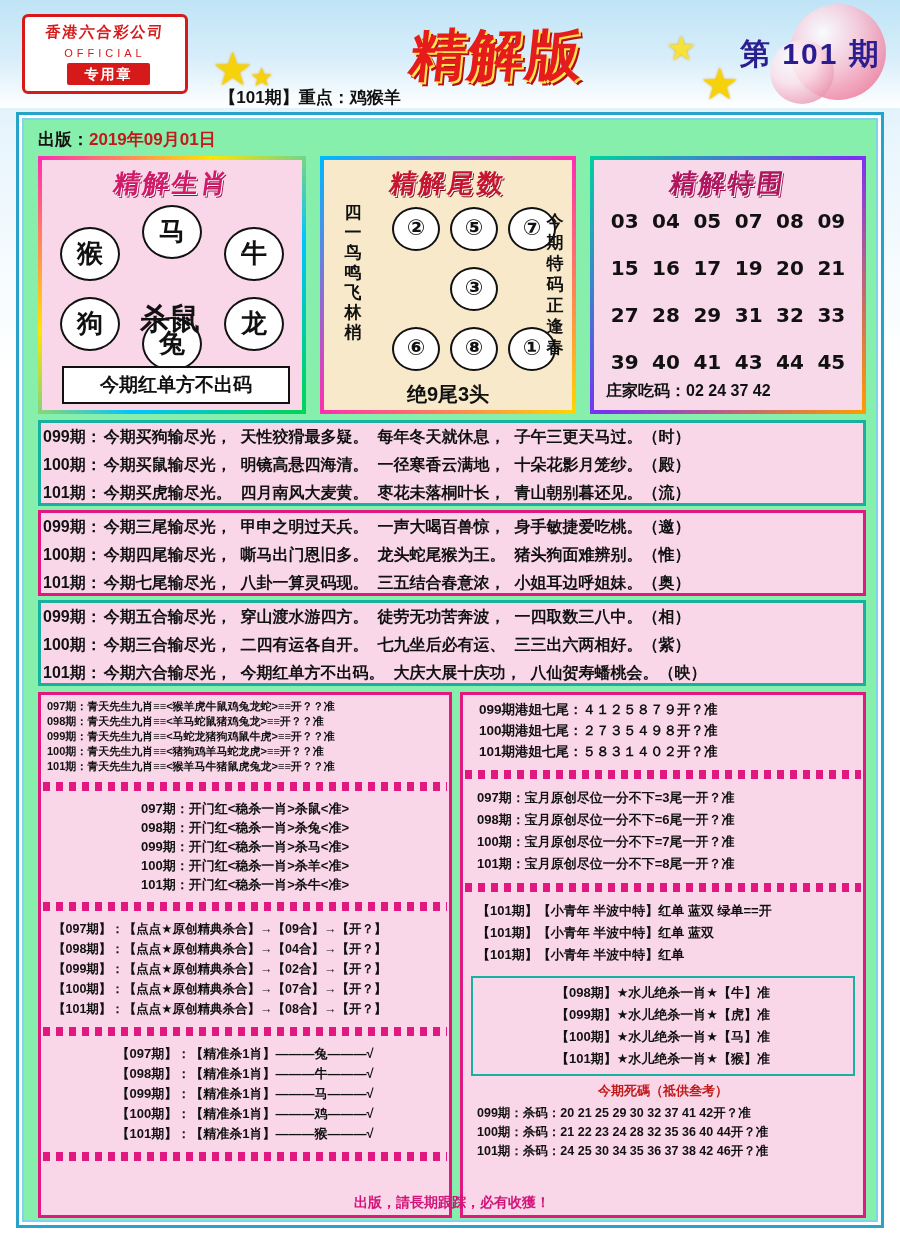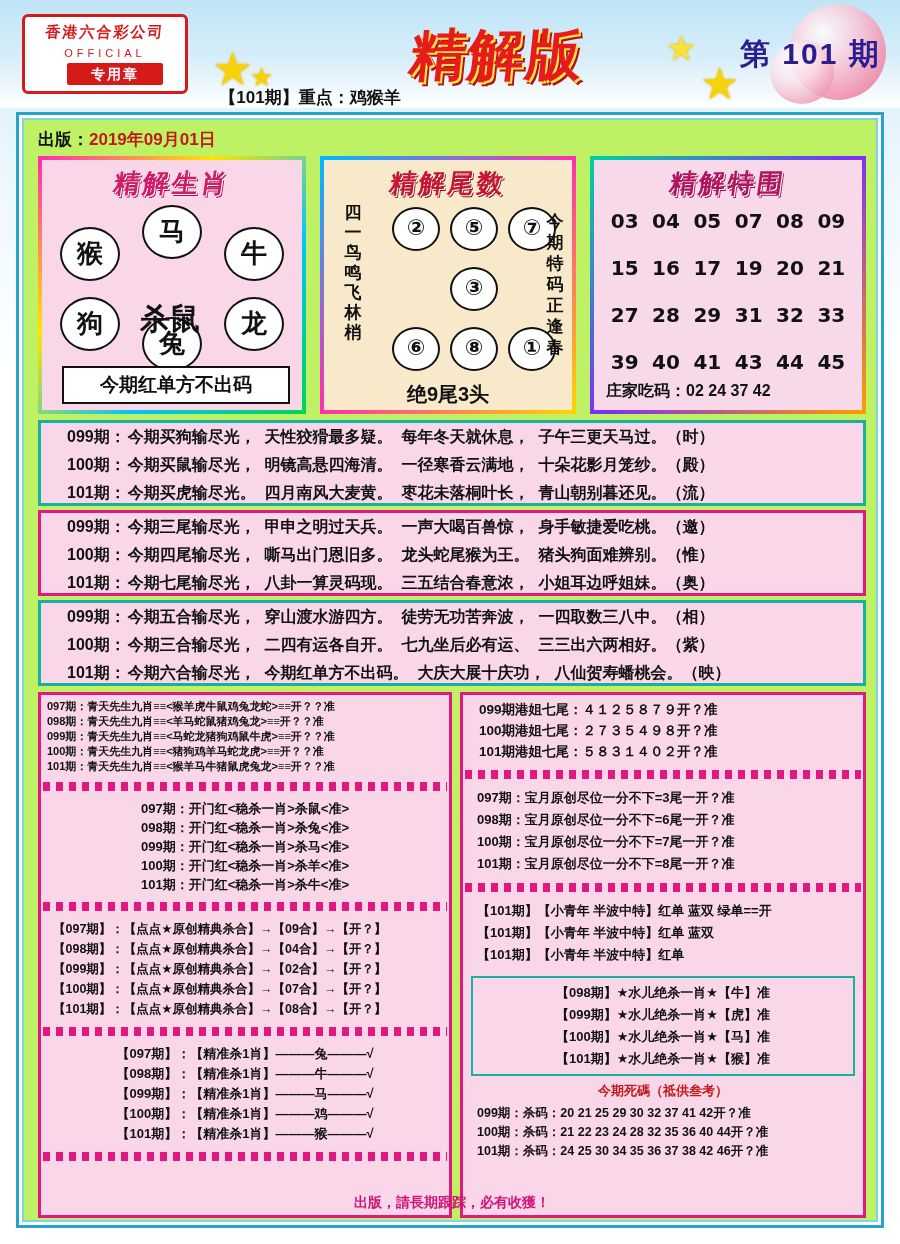--- a/index.html
+++ b/index.html
@@ -28,21 +28,21 @@
   .seal .seal-top{
     position:absolute;left:0;top:6px;width:100%;text-align:center;
     color:#d61a1a;font-size:15px;font-weight:bold;letter-spacing:2px;
     transform:skewX(-6deg);
   }
   .seal .seal-sub{
     position:absolute;left:0;top:30px;width:100%;text-align:center;
     color:#d61a1a;font-size:11px;letter-spacing:4px;
   }
   .seal .seal-bottom{
-    position:absolute;left:42px;top:46px;width:96px;height:22px;
+    position:absolute;left:42px;top:46px;width:83px;height:22px;
     background:#d61a1a;color:#fff;font-size:14px;font-weight:bold;
     text-align:center;line-height:22px;letter-spacing:2px;border-radius:2px;
   }
   .star{position:absolute;color:#f5d20a;text-shadow:0 0 3px #e0a800;}
   .star.s1{left:212px;top:42px;font-size:46px;}
   .star.s2{left:250px;top:62px;font-size:26px;}
   .star.s3{left:666px;top:28px;font-size:34px;color:#f7e23c;}
   .star.s4{left:700px;top:58px;font-size:44px;}
   .title-main{
     position:absolute;left:410px;top:18px;
@@ -71,21 +71,21 @@
     position:absolute;left:0;top:86px;width:620px;text-align:center;
     font-size:17px;font-weight:bold;color:#111;
   }
   
   .frame{
     position:absolute;left:16px;top:112px;width:868px;height:1116px;
     border:3px solid #25a3c9;background:#ffffff;box-sizing:border-box;
   }
   .frame-inner{
     position:absolute;left:3px;top:3px;width:856px;height:1104px;
-    border:2px solid #7fd3ea;box-sizing:border-box;background:#bef264;
+    border:2px solid #7fd3ea;box-sizing:border-box;background:#86efac;
   }
   .pubdate{
     position:absolute;left:14px;top:8px;font-size:17px;font-weight:bold;color:#111;
   }
   .pubdate .d{color:#c21a1a;}
   
   .box{position:absolute;box-sizing:border-box;}
   .boxA{
     left:14px;top:36px;width:268px;height:258px;
     border:4px solid;border-image:linear-gradient(135deg,#ff2fb0,#ffe400,#00c4ff,#00d455) 1;
@@ -171,21 +171,21 @@
   .eat-line{
     position:absolute;left:12px;bottom:8px;font-size:16px;font-weight:bold;color:#111;
   }
   
   .vgroup{position:absolute;left:14px;width:828px;box-sizing:border-box;}
   .vg1{top:300px;height:86px;border:3px solid #18b0a0;background:#f9d7e8;}
   .vg2{top:390px;height:86px;border:3px solid #e0187f;background:#f9d7e8;}
   .vg3{top:480px;height:86px;border:3px solid #18b0a0;background:#f9d7e8;}
   .vrow{
     height:28px;line-height:28px;font-size:16px;color:#111;font-weight:bold;
-    padding-left:26px;white-space:nowrap;
+    padding-left:2px;white-space:nowrap;
   }
   .vrow .vissue{color:#111;}
   .vrow .vmain{margin-left:2px;}
   .vrow .vtag{color:#111;}
   
   .lower-left{
     position:absolute;left:14px;top:572px;width:414px;height:526px;
     border:3px solid #e0187f;background:#f9d7e8;box-sizing:border-box;
   }
   .lower-right{

